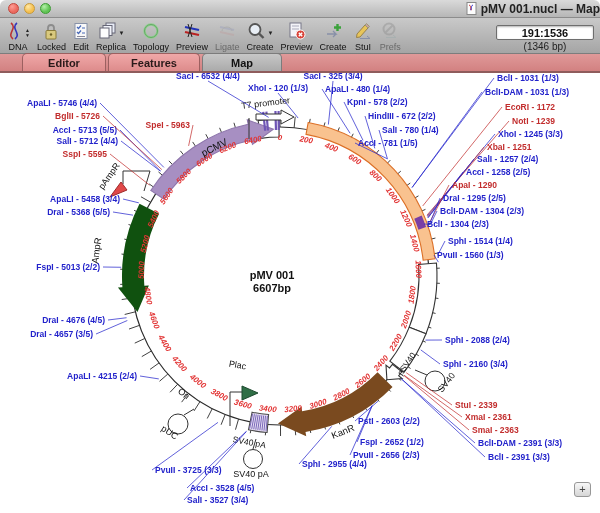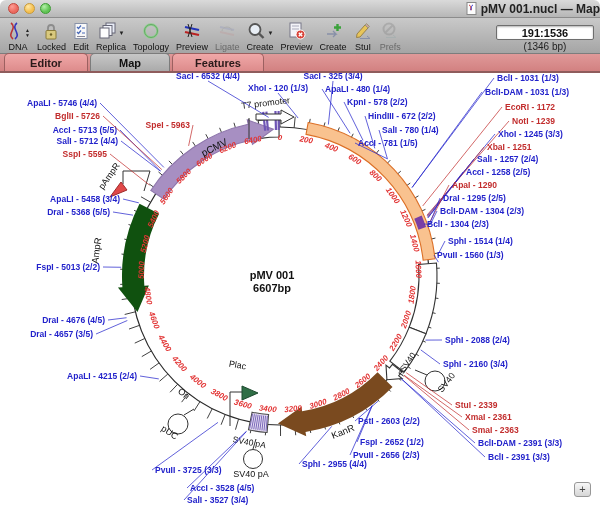--- a/index.html
+++ b/index.html
@@ -27,21 +27,21 @@
   .titem.disabled{opacity:.45;}
   .dd{font-size:6px;color:#222;margin-left:1px;}
   .stepper{display:flex;flex-direction:column;font-size:5px;line-height:5px;color:#222;margin-left:2px;}
   .rangeblock{margin-left:auto;width:98px;text-align:center;padding-bottom:0px;}
   .rangefield{background:#fff;border:1px solid #6e6e6e;height:15px;font-size:11px;
     font-weight:bold;color:#111;text-align:center;line-height:14px;border-radius:2px;
     box-shadow:inset 0 1px 2px rgba(0,0,0,.3);}
   .rangesize{font-size:10px;color:#222;margin-top:1px;}
   
   .tabbar{height:19px;background:linear-gradient(#e09999,#d28181);
-    border-bottom:2px solid #8f5c5c;display:flex;align-items:flex-end;padding-left:4px;}
+    border-bottom:2px solid #8f5c5c;display:flex;align-items:flex-end;padding-left:22px;}
   .tab{height:18px;line-height:18px;text-align:center;font-size:11px;font-weight:bold;
     color:#2a1a1a;background:linear-gradient(#f0a8a8,#dd8b8b);border:1px solid #9c6060;
     border-bottom:none;border-radius:5px 5px 0 0;margin-right:2px;cursor:default;}
   .tab.selected{background:linear-gradient(#c7c7c7,#aaaaaa);border-color:#7c7c7c;color:#111;}
   
   .maparea{position:relative;width:600px;height:436px;background:#fff;}
   svg text{font-family:"Liberation Sans",sans-serif;}
   .plusbtn{position:absolute;right:9px;bottom:12px;width:17px;height:15px;
     background:linear-gradient(#f7f7f7,#d6d6d6);border:1px solid #979797;border-radius:3px;
     font-size:11px;line-height:13px;text-align:center;color:#444;cursor:default;}
@@ -199,22 +199,22 @@
         </div>
       </div>
     <div class="rangeblock">
       <div class="rangefield">191:1536</div>
       <div class="rangesize">(1346 bp)</div>
     </div>
   </div>
 
   <div class="tabbar" id="tabbar">
       <div class="tab" style="width: 84px;">Editor</div>
+      <div class="tab" style="width: 92px;">Features</div>
       <div class="tab selected" style="width: 80px;">Map</div>
-      <div class="tab" style="width: 92px;">Features</div>
     </div>
 
   <div class="maparea">
     <svg id="map-svg" width="600" height="436">
         <circle cx="280" cy="203" r="149" fill="none" stroke="#2a2a2a" stroke-width="1.2"></circle>
         <line x1="280" y1="54" x2="280" y2="43" stroke="#2a2a2a" stroke-width="0.9"></line>
         <line x1="294.14838992022453" y1="54.67325574035786" x2="295.19290192775793" y2="43.722959184276874" stroke="#2a2a2a" stroke-width="0.9"></line>
         <line x1="308.16892098500466" y1="56.68693875617063" x2="310.2485057557097" y2="45.88530336233089" stroke="#2a2a2a" stroke-width="0.9"></line>
         <line x1="321.93488979806875" y1="60.02285141455704" x2="325.0307541455772" y2="49.46749145187334" stroke="#2a2a2a" stroke-width="0.9"></line>
         <line x1="335.32189343961846" y1="64.65084710683806" x2="339.40606006938896" y2="54.437151255665015" stroke="#2a2a2a" stroke-width="0.9"></line>

